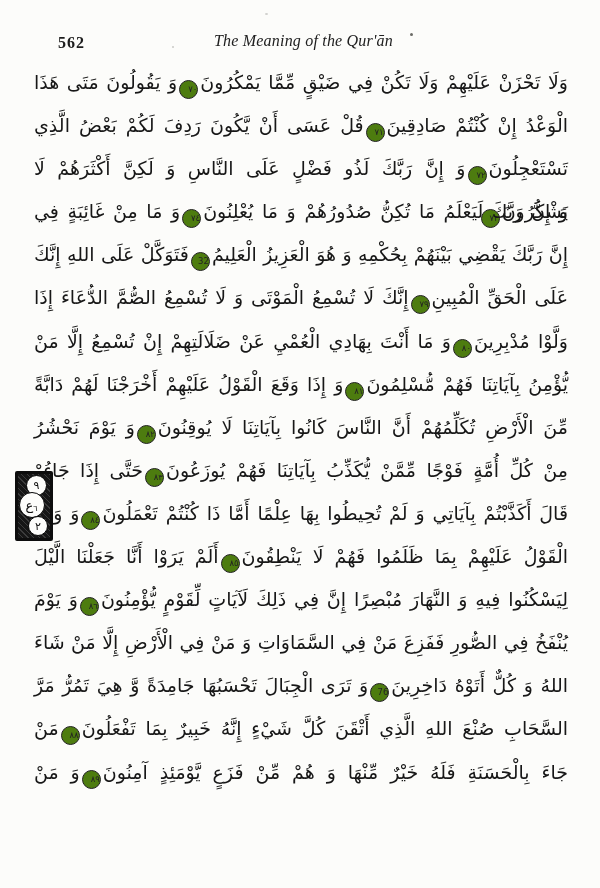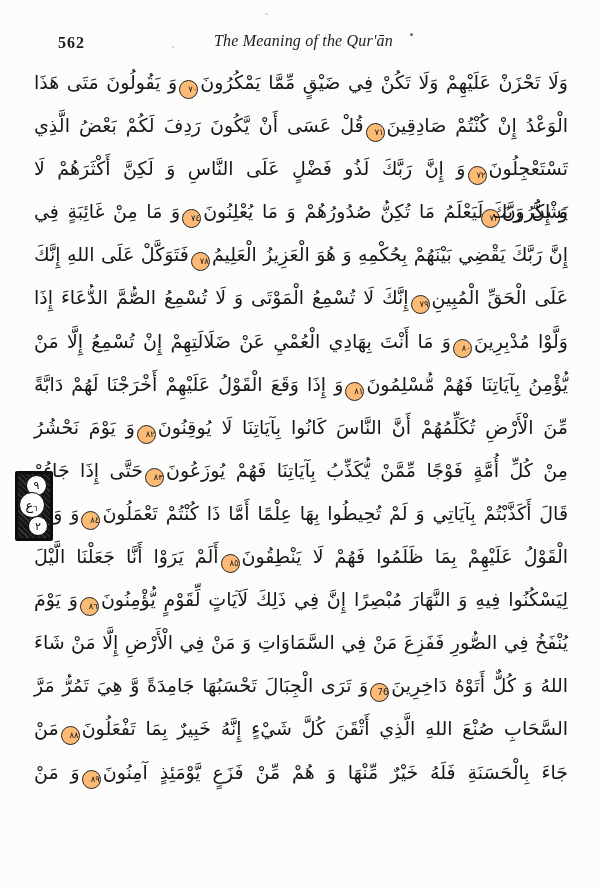--- a/index.html
+++ b/index.html
@@ -33,21 +33,21 @@
   }
   .qline{
     height:43.1px;line-height:43.1px;
     text-align:justify;text-align-last:justify;
     white-space:normal;overflow:visible;
   }
   .ayah{
     display:inline-block;width:17px;height:17px;line-height:16px;
     border:1px solid #232323;border-radius:50%;
     font-size:8.5px;text-align:center;vertical-align:-3px;
-    margin:0 2px;color:#232323;background:#fdba74;
+    margin:0 2px;color:#232323;background:#4d7c0f;
     letter-spacing:0;
   }
   
   .ruku{
     position:absolute;left:15px;top:471px;width:38px;height:70px;
     border:3px solid #0d0d0d;border-radius:2px;
     background:repeating-linear-gradient(45deg,#161616 0 3px,#3c3c3c 3px 4px);
     box-sizing:border-box;
   }
   .circ{
@@ -73,21 +73,21 @@
   <div class="header">
     <span class="pagenum">562</span>
     <span class="runtitle">The Meaning of the Qur'ān</span>
   </div>
 
   <div class="text">
     <div class="qline">وَلَا تَحْزَنْ عَلَيْهِمْ وَلَا تَكُنْ فِي ضَيْقٍ مِّمَّا يَمْكُرُونَ<span class="ayah">٧٠</span>وَ يَقُولُونَ مَتَى هَذَا</div>
     <div class="qline">الْوَعْدُ إِنْ كُنْتُمْ صَادِقِينَ<span class="ayah">٧١</span>قُلْ عَسَى أَنْ يَّكُونَ رَدِفَ لَكُمْ بَعْضُ الَّذِي</div>
     <div class="qline">تَسْتَعْجِلُونَ<span class="ayah">٧٢</span>وَ إِنَّ رَبَّكَ لَذُو فَضْلٍ عَلَى النَّاسِ وَ لَكِنَّ أَكْثَرَهُمْ لَا يَشْكُرُونَ<span class="ayah">٧٣</span></div>
     <div class="qline">وَ إِنَّ رَبَّكَ لَيَعْلَمُ مَا تُكِنُّ صُدُورُهُمْ وَ مَا يُعْلِنُونَ<span class="ayah">٧٤</span>وَ مَا مِنْ غَائِبَةٍ فِي</div>
-    <div class="qline">إِنَّ رَبَّكَ يَقْضِي بَيْنَهُمْ بِحُكْمِهِ وَ هُوَ الْعَزِيزُ الْعَلِيمُ<span class="ayah">٧٨</span>فَتَوَكَّلْ عَلَى اللهِ إِنَّكَ</div>
+    <div class="qline">إِنَّ رَبَّكَ يَقْضِي بَيْنَهُمْ بِحُكْمِهِ وَ هُوَ الْعَزِيزُ الْعَلِيمُ<span class="ayah">32</span>فَتَوَكَّلْ عَلَى اللهِ إِنَّكَ</div>
     <div class="qline">عَلَى الْحَقِّ الْمُبِينِ<span class="ayah">٧٩</span>إِنَّكَ لَا تُسْمِعُ الْمَوْتَى وَ لَا تُسْمِعُ الصُّمَّ الدُّعَاءَ إِذَا</div>
     <div class="qline">وَلَّوْا مُدْبِرِينَ<span class="ayah">٨٠</span>وَ مَا أَنْتَ بِهَادِي الْعُمْيِ عَنْ ضَلَالَتِهِمْ إِنْ تُسْمِعُ إِلَّا مَنْ</div>
     <div class="qline">يُّؤْمِنُ بِآيَاتِنَا فَهُمْ مُّسْلِمُونَ<span class="ayah">٨١</span>وَ إِذَا وَقَعَ الْقَوْلُ عَلَيْهِمْ أَخْرَجْنَا لَهُمْ دَابَّةً</div>
     <div class="qline">مِّنَ الْأَرْضِ تُكَلِّمُهُمْ أَنَّ النَّاسَ كَانُوا بِآيَاتِنَا لَا يُوقِنُونَ<span class="ayah">٨٢</span>وَ يَوْمَ نَحْشُرُ</div>
     <div class="qline">مِنْ كُلِّ أُمَّةٍ فَوْجًا مِّمَّنْ يُّكَذِّبُ بِآيَاتِنَا فَهُمْ يُوزَعُونَ<span class="ayah">٨٣</span>حَتَّى إِذَا جَاءُوْ</div>
     <div class="qline">قَالَ أَكَذَّبْتُمْ بِآيَاتِي وَ لَمْ تُحِيطُوا بِهَا عِلْمًا أَمَّا ذَا كُنْتُمْ تَعْمَلُونَ<span class="ayah">٨٤</span>وَ وَقَعَ</div>
     <div class="qline">الْقَوْلُ عَلَيْهِمْ بِمَا ظَلَمُوا فَهُمْ لَا يَنْطِقُونَ<span class="ayah">٨٥</span>أَلَمْ يَرَوْا أَنَّا جَعَلْنَا الَّيْلَ</div>
     <div class="qline">لِيَسْكُنُوا فِيهِ وَ النَّهَارَ مُبْصِرًا إِنَّ فِي ذَلِكَ لَآيَاتٍ لِّقَوْمٍ يُّؤْمِنُونَ<span class="ayah">٨٦</span>وَ يَوْمَ</div>
     <div class="qline">يُنْفَخُ فِي الصُّورِ فَفَزِعَ مَنْ فِي السَّمَاوَاتِ وَ مَنْ فِي الْأَرْضِ إِلَّا مَنْ شَاءَ</div>
     <div class="qline">اللهُ وَ كُلٌّ أَتَوْهُ دَاخِرِينَ<span class="ayah">76</span>وَ تَرَى الْجِبَالَ تَحْسَبُهَا جَامِدَةً وَّ هِيَ تَمُرُّ مَرَّ</div>

